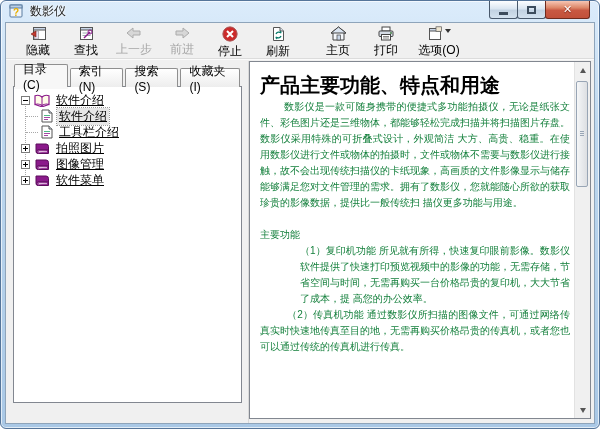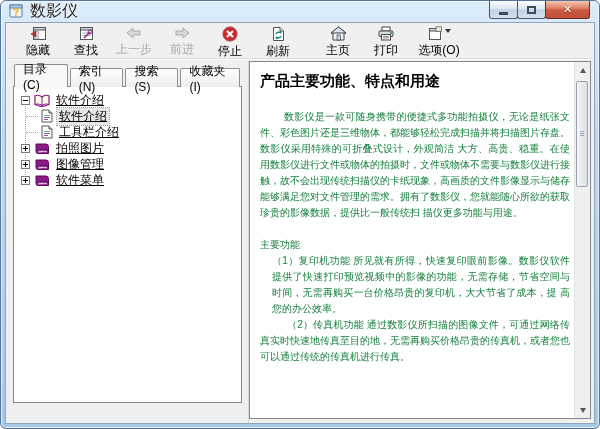--- a/index.html
+++ b/index.html
@@ -6,21 +6,21 @@
   html,body { width:600px; height:429px; overflow:hidden; background:#fff;
     font-family:"Liberation Sans","DejaVu Sans",sans-serif; }
 
   
   .window { position:relative; width:600px; height:429px;
     border:1px solid #55759a; border-radius:6px;
     background:linear-gradient(180deg,#dcecfb 0%,#bed8ef 30%,#a9c8e6 100%);
     box-shadow:inset 0 0 0 1px rgba(255,255,255,.65); overflow:hidden; }
 
   .titlebar { height:21px; display:flex; align-items:center; padding-left:8px; gap:5px; }
-  .title-text { font-size:16px; color:#1b1b1b; text-shadow:0 0 3px #fff, 0 0 2px #fff;text-align:right; }
+  .title-text { font-size:12px; color:#1b1b1b; text-shadow:0 0 3px #fff, 0 0 2px #fff;text-align:right; }
 
   .caption-buttons { position:absolute; top:0; right:9px; display:flex; z-index:5; }
   .cap-btn { width:29px; height:18px; margin-left:-1px; border:1px solid #48586b; border-top:none;
     border-radius:0 0 3px 3px; background:linear-gradient(#fdfeff,#dbe6f1 45%,#c2d2e2 55%,#d4e2ef);
     display:flex; align-items:center; justify-content:center; }
   .cap-btn.close { width:45px; border-color:#6e2a1d;
     background:linear-gradient(#f6c6b4,#dd8668 40%,#c85842 55%,#c1503a); }
   .glyph-min { width:9px; height:3px; background:#3d4c5c; margin-top:7px; }
   .glyph-max { width:9px; height:8px; border:2px solid #3d4c5c; background:transparent; }
   .glyph-close { color:#fff; font-size:11px; font-weight:bold; text-shadow:0 1px 1px #7a2417; line-height:1; }
@@ -66,25 +66,25 @@
   .guide { width:12px; flex:none; border-top:1px dotted #a8a8a8; margin:0 3px 0 8px; }
   .node-icon { flex:none; margin-right:4px; display:flex; }
   .node-label { padding:0 2px;text-decoration:underline; }
   .node-label.selected { background:#e6e6e6; outline:1px dotted #9a9a9a; }
 
   
   .content-pane { flex:1; position:relative; background:#fff;
     border:1px solid #828790; margin:0 3px 4px 0; overflow:hidden; }
   .content-scroll { position:absolute; top:0; left:0; right:16px; bottom:0;
     padding:8px 4px 0 10px; overflow:hidden; }
-  .c-heading { font-size:15px; font-weight:bold; color:#000; margin:2px 0 18px; }
+  .c-heading { font-size:20px; font-weight:bold; color:#000; margin:2px 0 0; }
   .c-text { font-size:10px; line-height:16px; color:#15803d; text-align:justify; }
   .p-intro { text-indent:24px; }
   .subhead { margin-top:16px; }
-  .item-1 { margin-left:12px; }
+  .item-1 { margin-left:40px; }
   .item-2 { text-indent:27px; }
 
   
   .scrollbar { position:absolute; top:0; right:0; bottom:0; width:16px;
     background:#f0f0f0; border-left:1px solid #e2e2e2; }
   .sb-btn { position:absolute; left:0; right:0; height:16px; display:flex;
     align-items:center; justify-content:center; }
   .sb-btn.up { top:0; } .sb-btn.down { bottom:0; }
   .arr-up { width:0; height:0; border-left:3.5px solid transparent; border-right:3.5px solid transparent;
     border-bottom:5px solid #565656; }

